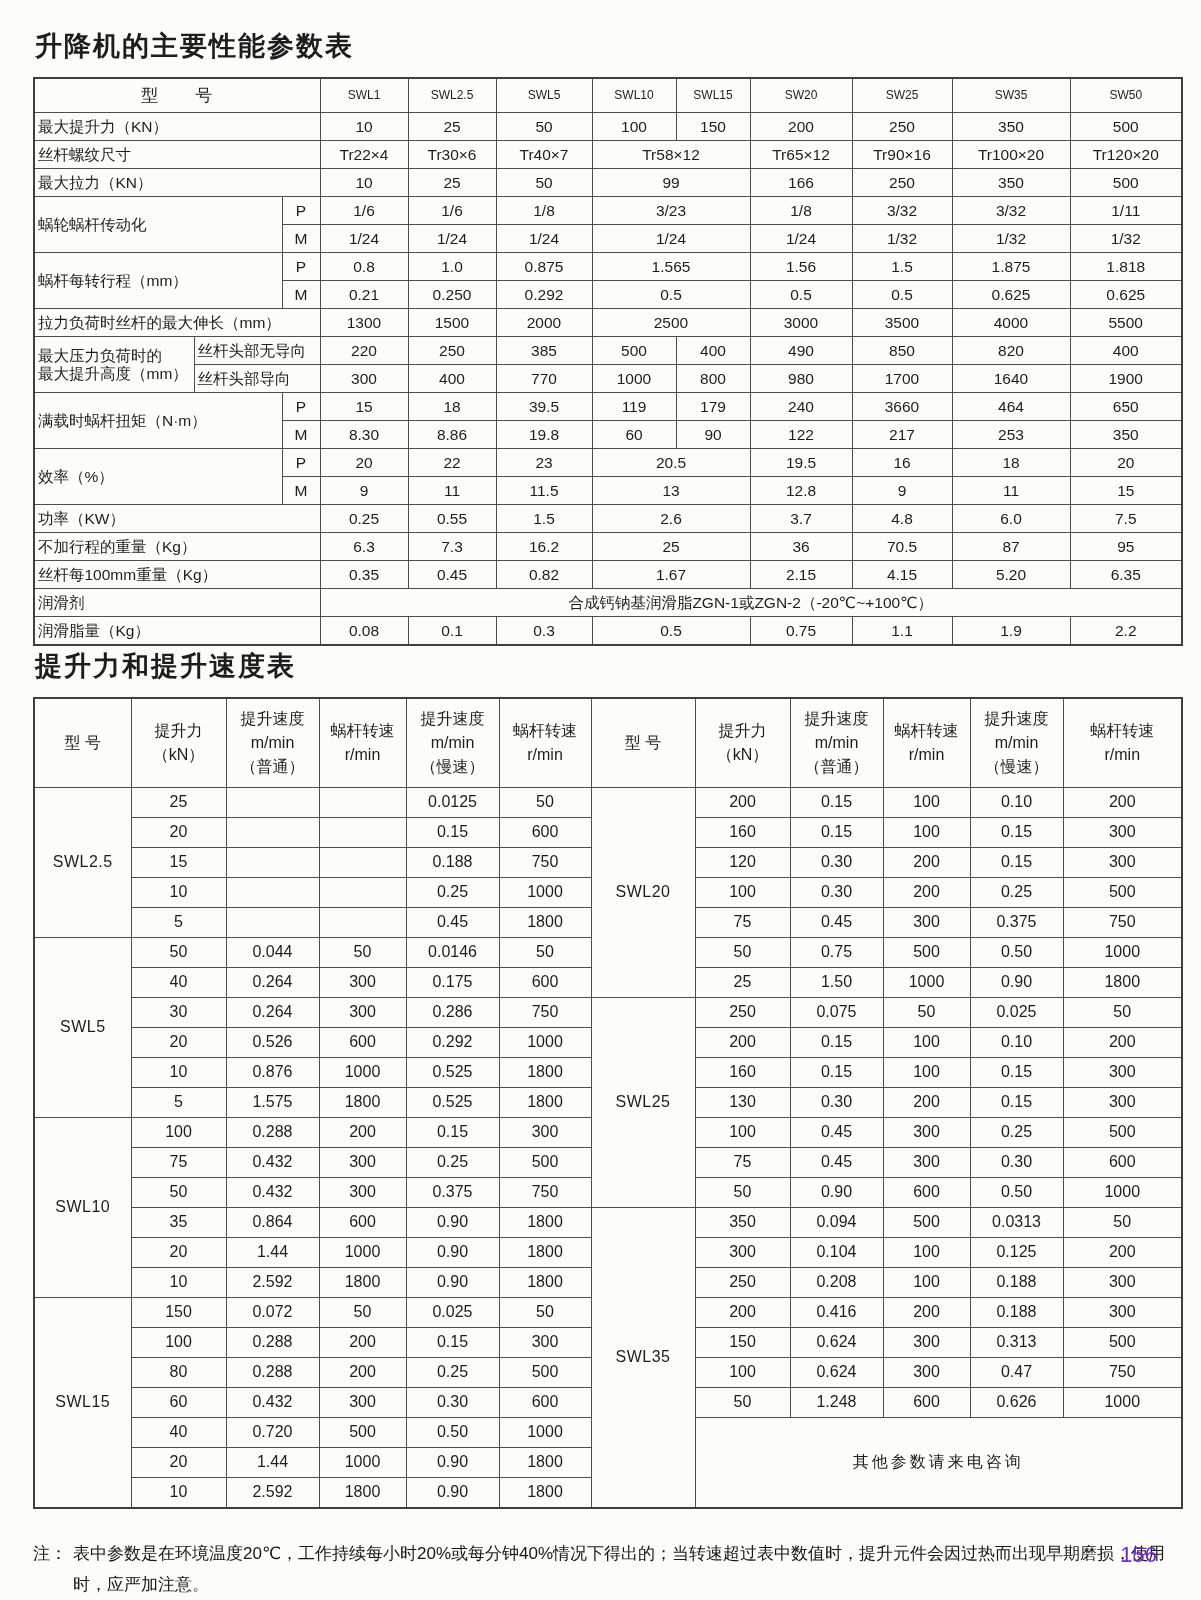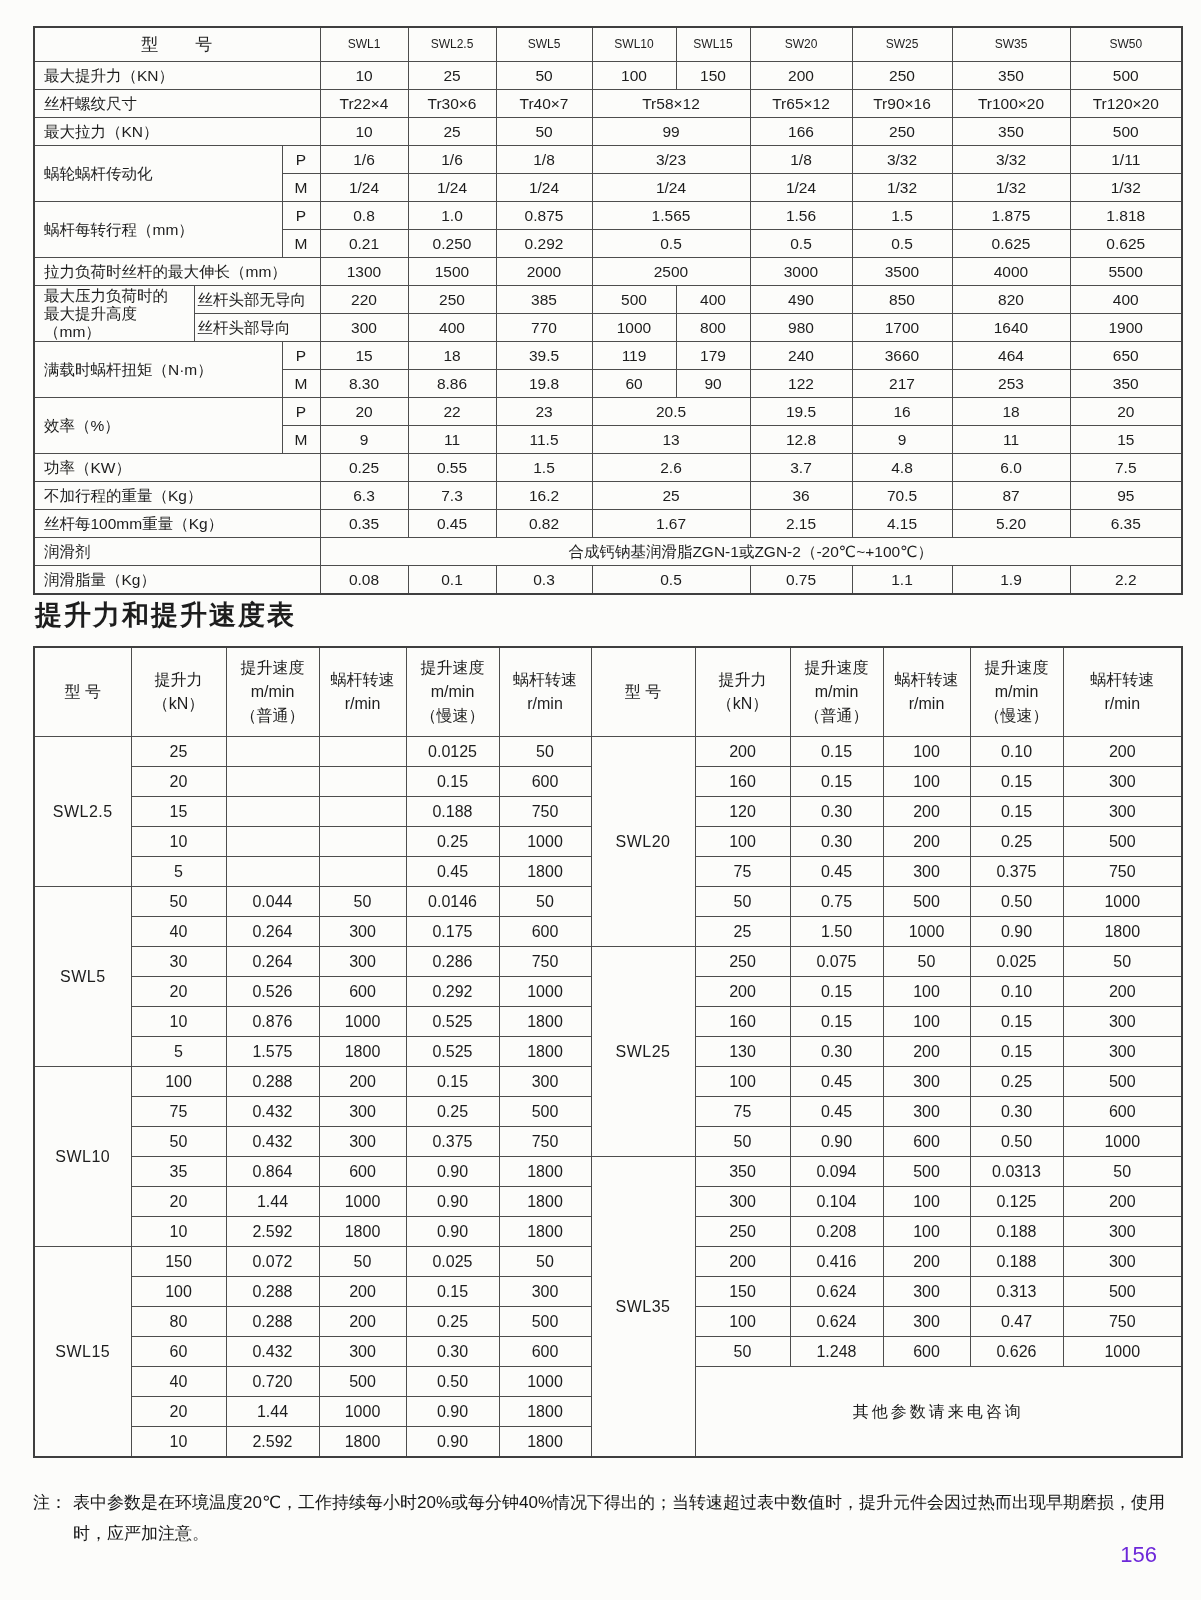--- a/index.html
+++ b/index.html
@@ -14,39 +14,40 @@
   table{border-collapse:collapse;table-layout:fixed;border:2px solid #3f3f3f;}
   #t1{width:1148px;}
   #t2{width:1148px;}
   td{
     border:1.6px solid #4d4d4d;text-align:center;
     font-size:15.5px;padding:1px 3px;height:25px;line-height:1.15;
     overflow:hidden;
   }
   #t1 td.h{height:31px;font-size:12px;margin-left:42px;}
   td.hlbl{font-size:17px;letter-spacing:1px;}
-  td.lbl{text-align:left;padding-left:9px;white-space:pre-line;}
+  td.lbl{text-align:left;white-space:pre-line;}
   td.sub2{text-align:left;}
   #t2 td{height:27px;font-size:16px;}
   #t2 td.h2{height:86px;white-space:pre-line;font-size:16px;line-height:1.5;}
   #t2 td.mod{font-size:16px;letter-spacing:0.5px;}
   #t2 td.notice{font-size:16px;letter-spacing:3px;font-weight:400;}
   .note{
     margin-top:30px;display:flex;align-items:flex-start;
     font-size:17px;line-height:1.8;font-weight:500;color:#161616;width:1145px;
   }
   .note .nlabel{flex:0 0 40px;white-space:nowrap;}
   .note .ntext{flex:1;}
   .pageno{position:absolute;right:44px;bottom:32px;font-size:22px;color:#6d28d9;}
 </style>
 </head>
 <body>
 
 <div class="page">
 
+  <h1 class="ttl">升降机的主要性能参数表</h1>
 
   <table id="t1">
     <colgroup>
       <col style="width:160px">
         <col style="width:88px">
         <col style="width:38px">
       <col style="width:88px">
         <col style="width:88px">
         <col style="width:96px">
       <col style="width:84px">

